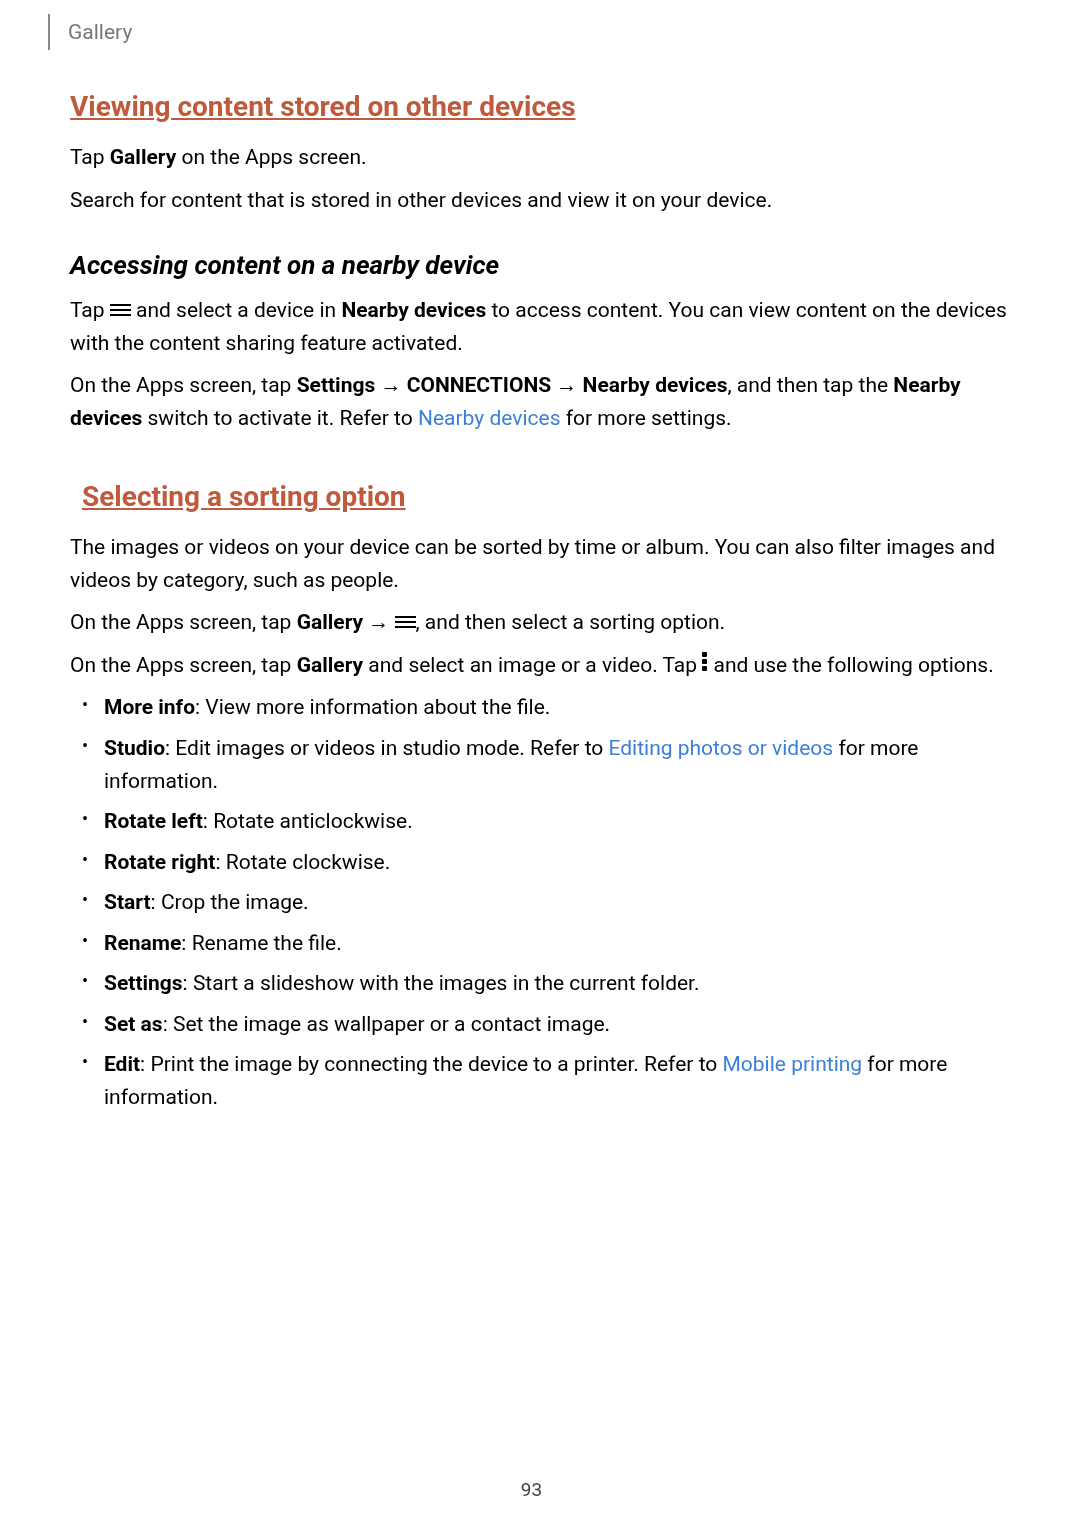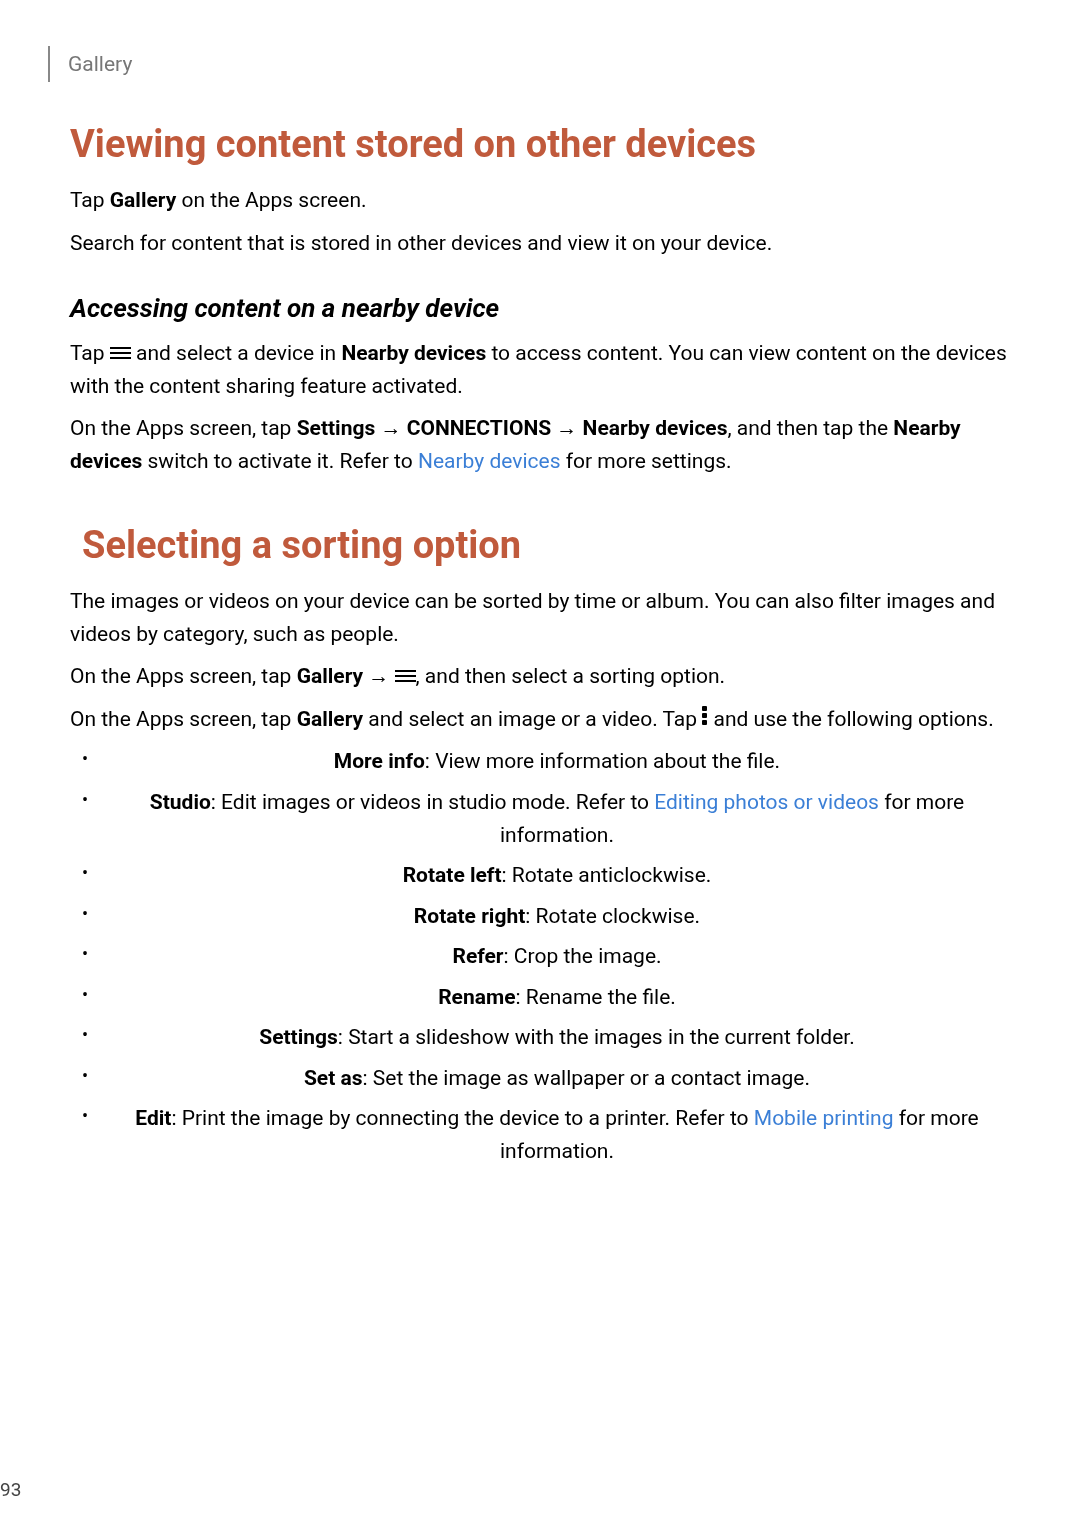--- a/index.html
+++ b/index.html
@@ -5,61 +5,61 @@
   * { box-sizing: border-box; margin: 0; padding: 0; }
   body {
     width: 1080px;
     height: 1527px;
     background: #ffffff;
     font-family: -apple-system, "Segoe UI", Roboto, Helvetica, Arial, sans-serif;
     color: #000000;
     position: relative;
   }
   .page {
-    padding: 46px 70px 0 70px;
+    padding: 14px 70px 0 70px;
   }
   .header-line {
     border-left: 2px solid #888;
     height: 36px;
     display: flex;
     align-items: center;
     padding-left: 18px;
     margin-bottom: 40px;
     margin-left: -22px;
   }
   .header-crumb {
     color: #777;
     font-size: 21px;
   }
   .h1 {
     color: #c05a3c;
-    font-size: 38px;
+    font-size: 28px;
     font-weight: 700;
     margin-top: 28px;
     margin-bottom: 18px;
+    text-decoration: underline;
   }
   .body-text {
     font-size: 21px;
     line-height: 1.55;
     color: #000;
     margin-bottom: 10px;
   }
   .h2 {
     font-size: 26px;
     font-weight: 700;
     color: #000;
     margin-top: 34px;
     margin-bottom: 14px;
     font-style: italic;
   }
   .link { color: #3b7fd6; }
   strong { font-weight: 700; }
   ul.options {
     list-style: none;
-    text-align: center;
   }
   ul.options li {
     position: relative;
     padding-left: 34px;
     font-size: 21px;
     line-height: 1.55;
     margin-bottom: 8px;
   }
   ul.options li::before {
     content: "•";
@@ -91,20 +91,21 @@
     height: 5px;
     background: #000;
     margin: 2px 0;
     border-radius: 1px;
   }
   .pagenum {
     position: absolute;
     bottom: 26px;
     left: 0;
     right: 17px;
+    text-align: center;
     font-size: 19px;
     color: #444;
   }
   .section-gap { margin-top: 46px; margin-left: 12px; }
 </style>
 </head>
 <body>
 
 <div class="page">
   <div class="header-line">
@@ -133,21 +134,21 @@
 
   <div class="body-text">
     <span>On the Apps screen, tap </span><strong>Gallery</strong><span> and select an image or a video. Tap </span><span class="dots-icon"><span></span><span></span><span></span></span><span> and use the following options.</span>
   </div>
 
   <ul class="options">
     <li><strong>More info</strong><span>: View more information about the file.</span></li>
     <li><strong>Studio</strong><span>: Edit images or videos in studio mode. Refer to </span><span class="link">Editing photos or videos</span><span> for more information.</span></li>
     <li><strong>Rotate left</strong><span>: Rotate anticlockwise.</span></li>
     <li><strong>Rotate right</strong><span>: Rotate clockwise.</span></li>
-    <li><strong>Refer</strong><span>: Crop the image.</span></li>
+    <li><strong>Start</strong><span>: Crop the image.</span></li>
     <li><strong>Rename</strong><span>: Rename the file.</span></li>
     <li><strong>Settings</strong><span>: Start a slideshow with the images in the current folder.</span></li>
     <li><strong>Set as</strong><span>: Set the image as wallpaper or a contact image.</span></li>
     <li><strong>Edit</strong><span>: Print the image by connecting the device to a printer. Refer to </span><span class="link">Mobile printing</span><span> for more information.</span></li>
   </ul>
 </div>
 
 <div class="pagenum">93</div>
 
 </body></html>

